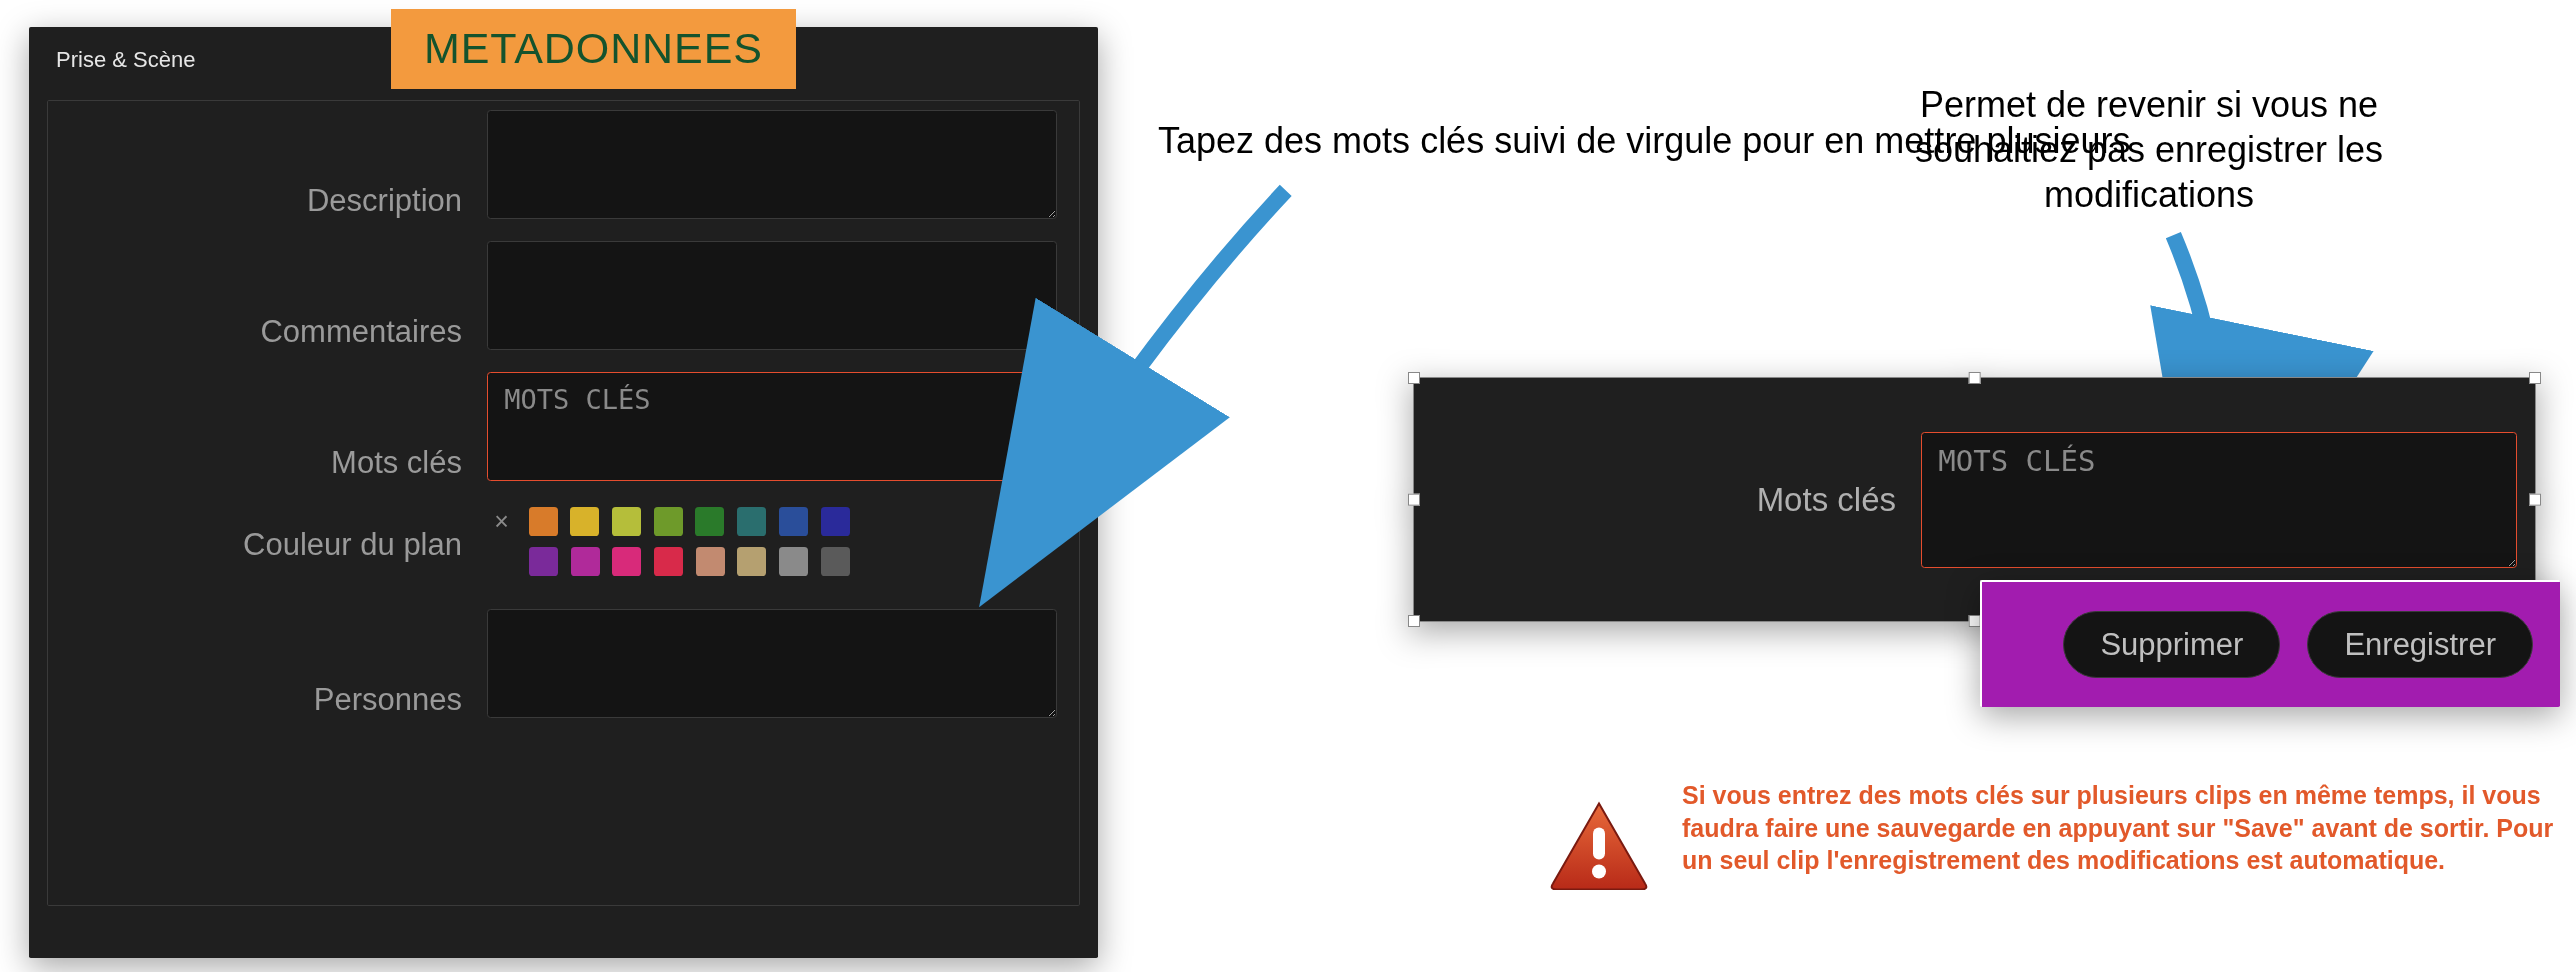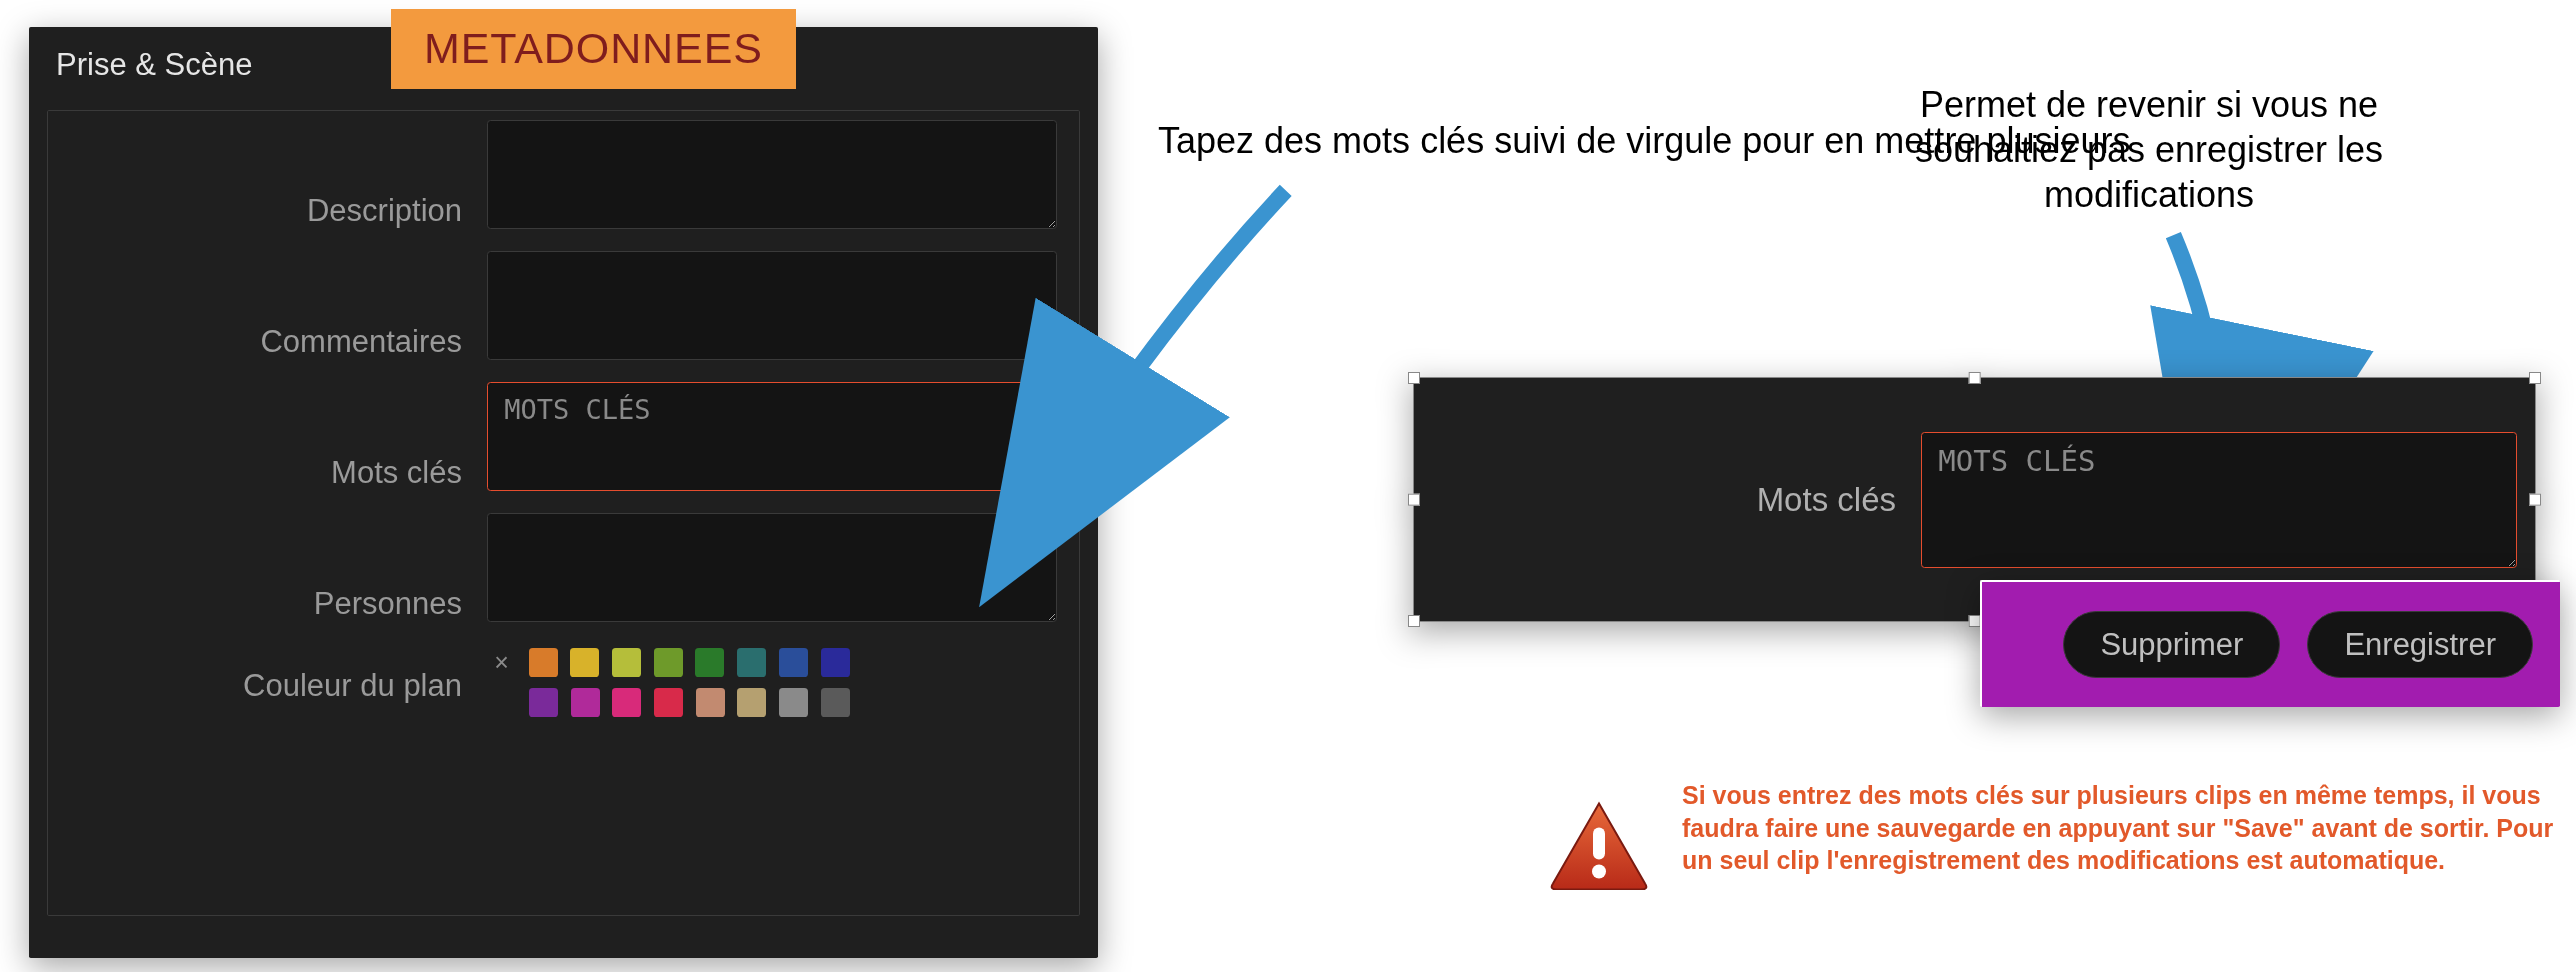--- a/index.html
+++ b/index.html
@@ -25,21 +25,21 @@
   .left-panel {
     width: 100%;
     height: 100%;
     background: #1f1f1f;
     border-radius: 1.8px;
     color: #cfcfcf;
     padding: 0;
   }
   .left-panel .section-title {
     padding: 20px 27px 27px 27px;
-    font-size: 31px;
+    font-size: 22px;
     color: #e6e6e6;
   }
   .field-group {
     padding: 9px 22px 0 22px;
     border: 0.9px solid #3a3a3a;
     border-radius: 1.8px;
     margin: 0 18px;
     height: 806px;
   }
   .field-row {
@@ -94,21 +94,21 @@
     height: 29px;
     border-radius: 3.6px;
   }
 
   
   .meta-badge {
     position: absolute;
     left: 391px;
     top: 9px;
     background: #f39a3e;
-    color: #7f1d1d;
+    color: #14532d;
     font-size: 43px;
     font-weight: 500;
     letter-spacing: 0.9px;
     padding: 14.5px 33px 16.3px 33px;
   }
 
   
   .anno-left {
     position: absolute;
     left: 1158px;
@@ -252,25 +252,20 @@
       </div>
 
       <div class="field-row">
         <div class="field-label">Commentaires</div>
         <textarea class="field-input" style=""></textarea>
       </div>
 
       <div class="field-row">
         <div class="field-label">Mots clés</div>
         <textarea class="field-input active" style="">MOTS CLÉS</textarea>
-      </div>
-
-      <div class="field-row">
-        <div class="field-label">Personnes</div>
-        <textarea class="field-input" style=""></textarea>
       </div>
 
       <div class="field-row color-row">
         <div class="field-label">Couleur du plan</div>
         <div class="swatches">
           <div class="swatch-line">
             <span class="clear-x">×</span>
             <span class="swatch" style="background:#d87b2a"></span>
             <span class="swatch" style="background:#d8b22a"></span>
             <span class="swatch" style="background:#b5be3a"></span>
@@ -286,20 +281,25 @@
             <span class="swatch" style="background:#d82a7a"></span>
             <span class="swatch" style="background:#d82a4a"></span>
             <span class="swatch" style="background:#c28a70"></span>
             <span class="swatch" style="background:#b5a070"></span>
             <span class="swatch" style="background:#8a8a8a"></span>
             <span class="swatch" style="background:#5a5a5a"></span>
           </div>
         </div>
       </div>
 
+      <div class="field-row">
+        <div class="field-label">Personnes</div>
+        <textarea class="field-input" style=""></textarea>
+      </div>
+
     </div>
   </div>
 </div>
 
 <div class="meta-badge">METADONNEES</div>
 
 <div class="anno-left">Tapez des mots clés suivi de virgule pour en mettre plusieurs</div>
 <div class="anno-right">Permet de revenir si vous ne souhaitiez pas enregistrer les modifications</div>
 
 <svg class="arrow" style="left:960px; top:181px; width:380px; height:426px;" viewBox="0 0 420 470" width="380" height="426">

